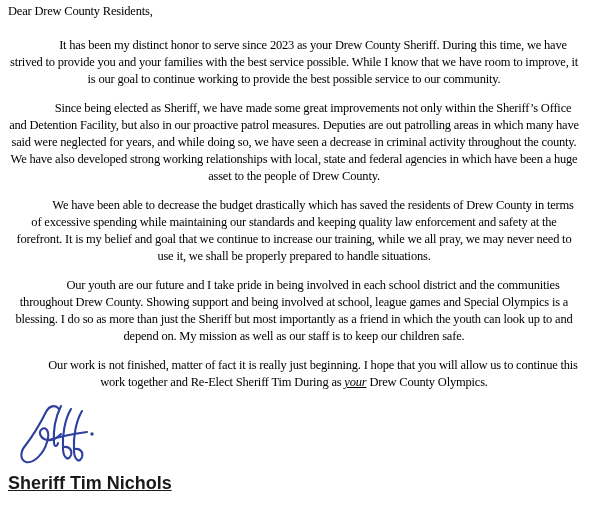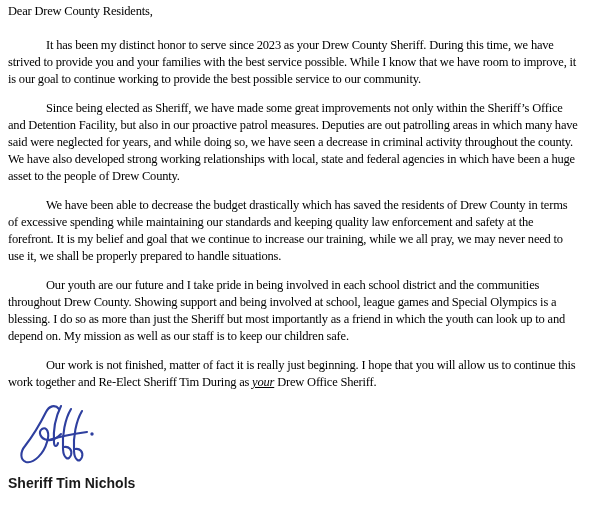--- a/index.html
+++ b/index.html
@@ -24,54 +24,56 @@
     line-height: 17px;
     color: #000000;
     overflow: hidden;
   }
   .salutation {
     margin: 0 0 17px 0;
   }
   .para {
     margin: 0 0 12px 0;
     text-indent: 38px;
+    text-align: center;
   }
   .underline {
     text-decoration: underline;
     font-style: italic;
   }
   .signature-block {
     margin: 8px 0 2px 10px;
     height: 68px;
   }
   .signer-name {
     margin: 4px 0 0 0;
     font-family: "Liberation Sans", "DejaVu Sans", sans-serif;
     font-weight: bold;
-    font-size: 14px;
+    font-size: 18px;
     letter-spacing: 0;
     color: #1a1a1a;
+    text-decoration: underline;
   }
 </style>
 </head>
 <body>
 
 <div class="page">
 
   <p class="salutation">Dear Drew County Residents,</p>
 
   <p class="para">It has been my distinct honor to serve since 2023 as your Drew County Sheriff. During this time, we have strived to provide you and your families with the best service possible. While I know that we have room to improve, it is our goal to continue working to provide the best possible service to our community.</p>
 
   <p class="para">Since being elected as Sheriff, we have made some great improvements not only within the Sheriff’s Office and Detention Facility, but also in our proactive patrol measures. Deputies are out patrolling areas in which many have said were neglected for years, and while doing so, we have seen a decrease in criminal activity throughout the county. We have also developed strong working relationships with local, state and federal agencies in which have been a huge asset to the people of Drew County.</p>
 
   <p class="para">We have been able to decrease the budget drastically which has saved the residents of Drew County in terms of excessive spending while maintaining our standards and keeping quality law enforcement and safety at the forefront. It is my belief and goal that we continue to increase our training, while we all pray, we may never need to use it, we shall be properly prepared to handle situations.</p>
 
   <p class="para">Our youth are our future and I take pride in being involved in each school district and the communities throughout Drew County. Showing support and being involved at school, league games and Special Olympics is a blessing. I do so as more than just the Sheriff but most importantly as a friend in which the youth can look up to and depend on. My mission as well as our staff is to keep our children safe.</p>
 
-  <p class="para"><span>Our work is not finished, matter of fact it is really just beginning. I hope that you will allow us to continue this work together and Re-Elect Sheriff Tim During as </span><span class="underline">your</span><span> Drew Office Sheriff.</span></p>
+  <p class="para"><span>Our work is not finished, matter of fact it is really just beginning. I hope that you will allow us to continue this work together and Re-Elect Sheriff Tim During as </span><span class="underline">your</span><span> Drew County Olympics.</span></p>
 
   <div class="signature-block">
     <svg width="92" height="68" viewBox="0 0 90 68" xmlns="http://www.w3.org/2000/svg">
       <g fill="none" stroke-width="2.1" stroke-linecap="round" stroke-linejoin="round" stroke="#2e3f9f">
 
         <path d="M 40 6 C 36 1, 30 3, 27 9 C 21 21, 13 34, 6 43 C 1 49, 1 57, 7 59 C 15 61, 25 50, 28 39 C 31 30, 28 23, 23 26 C 19 29, 21 36, 29 37 C 34 38, 38 35, 42 31"></path>
 
         <path d="M 42 3 C 37 13, 34 27, 35 40 C 35.4 44, 38 44, 39 40"></path>
 
         <path d="M 52 6 C 46 16, 43 32, 44 46 C 44.5 56, 50 58, 52 52 C 53.5 47, 50 43, 45 44"></path>

